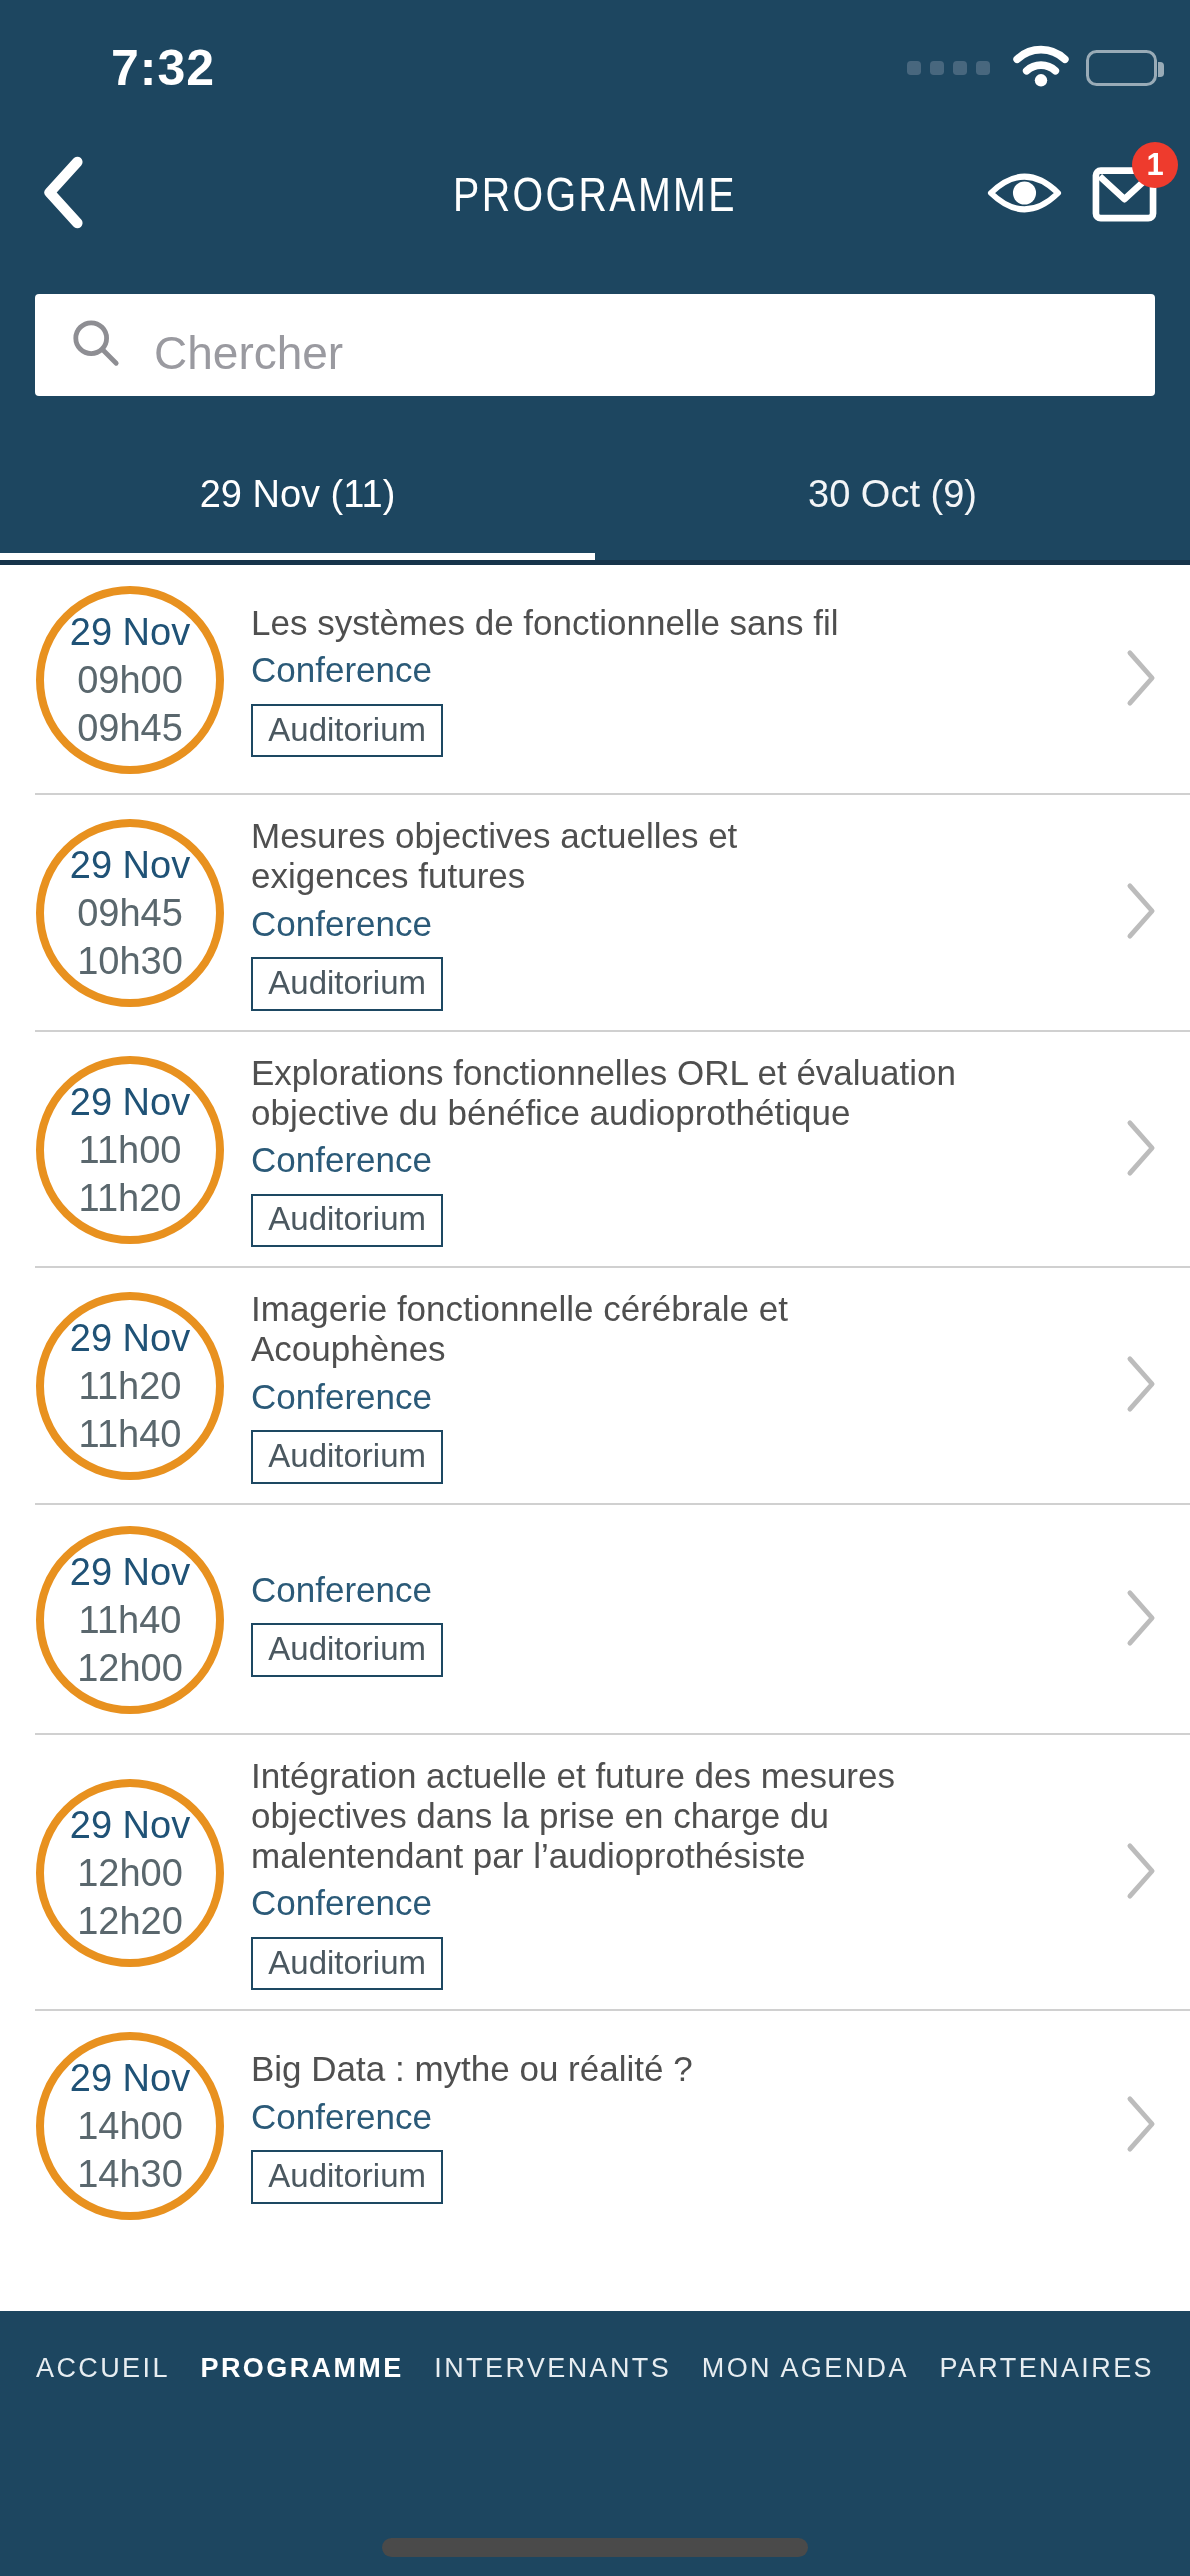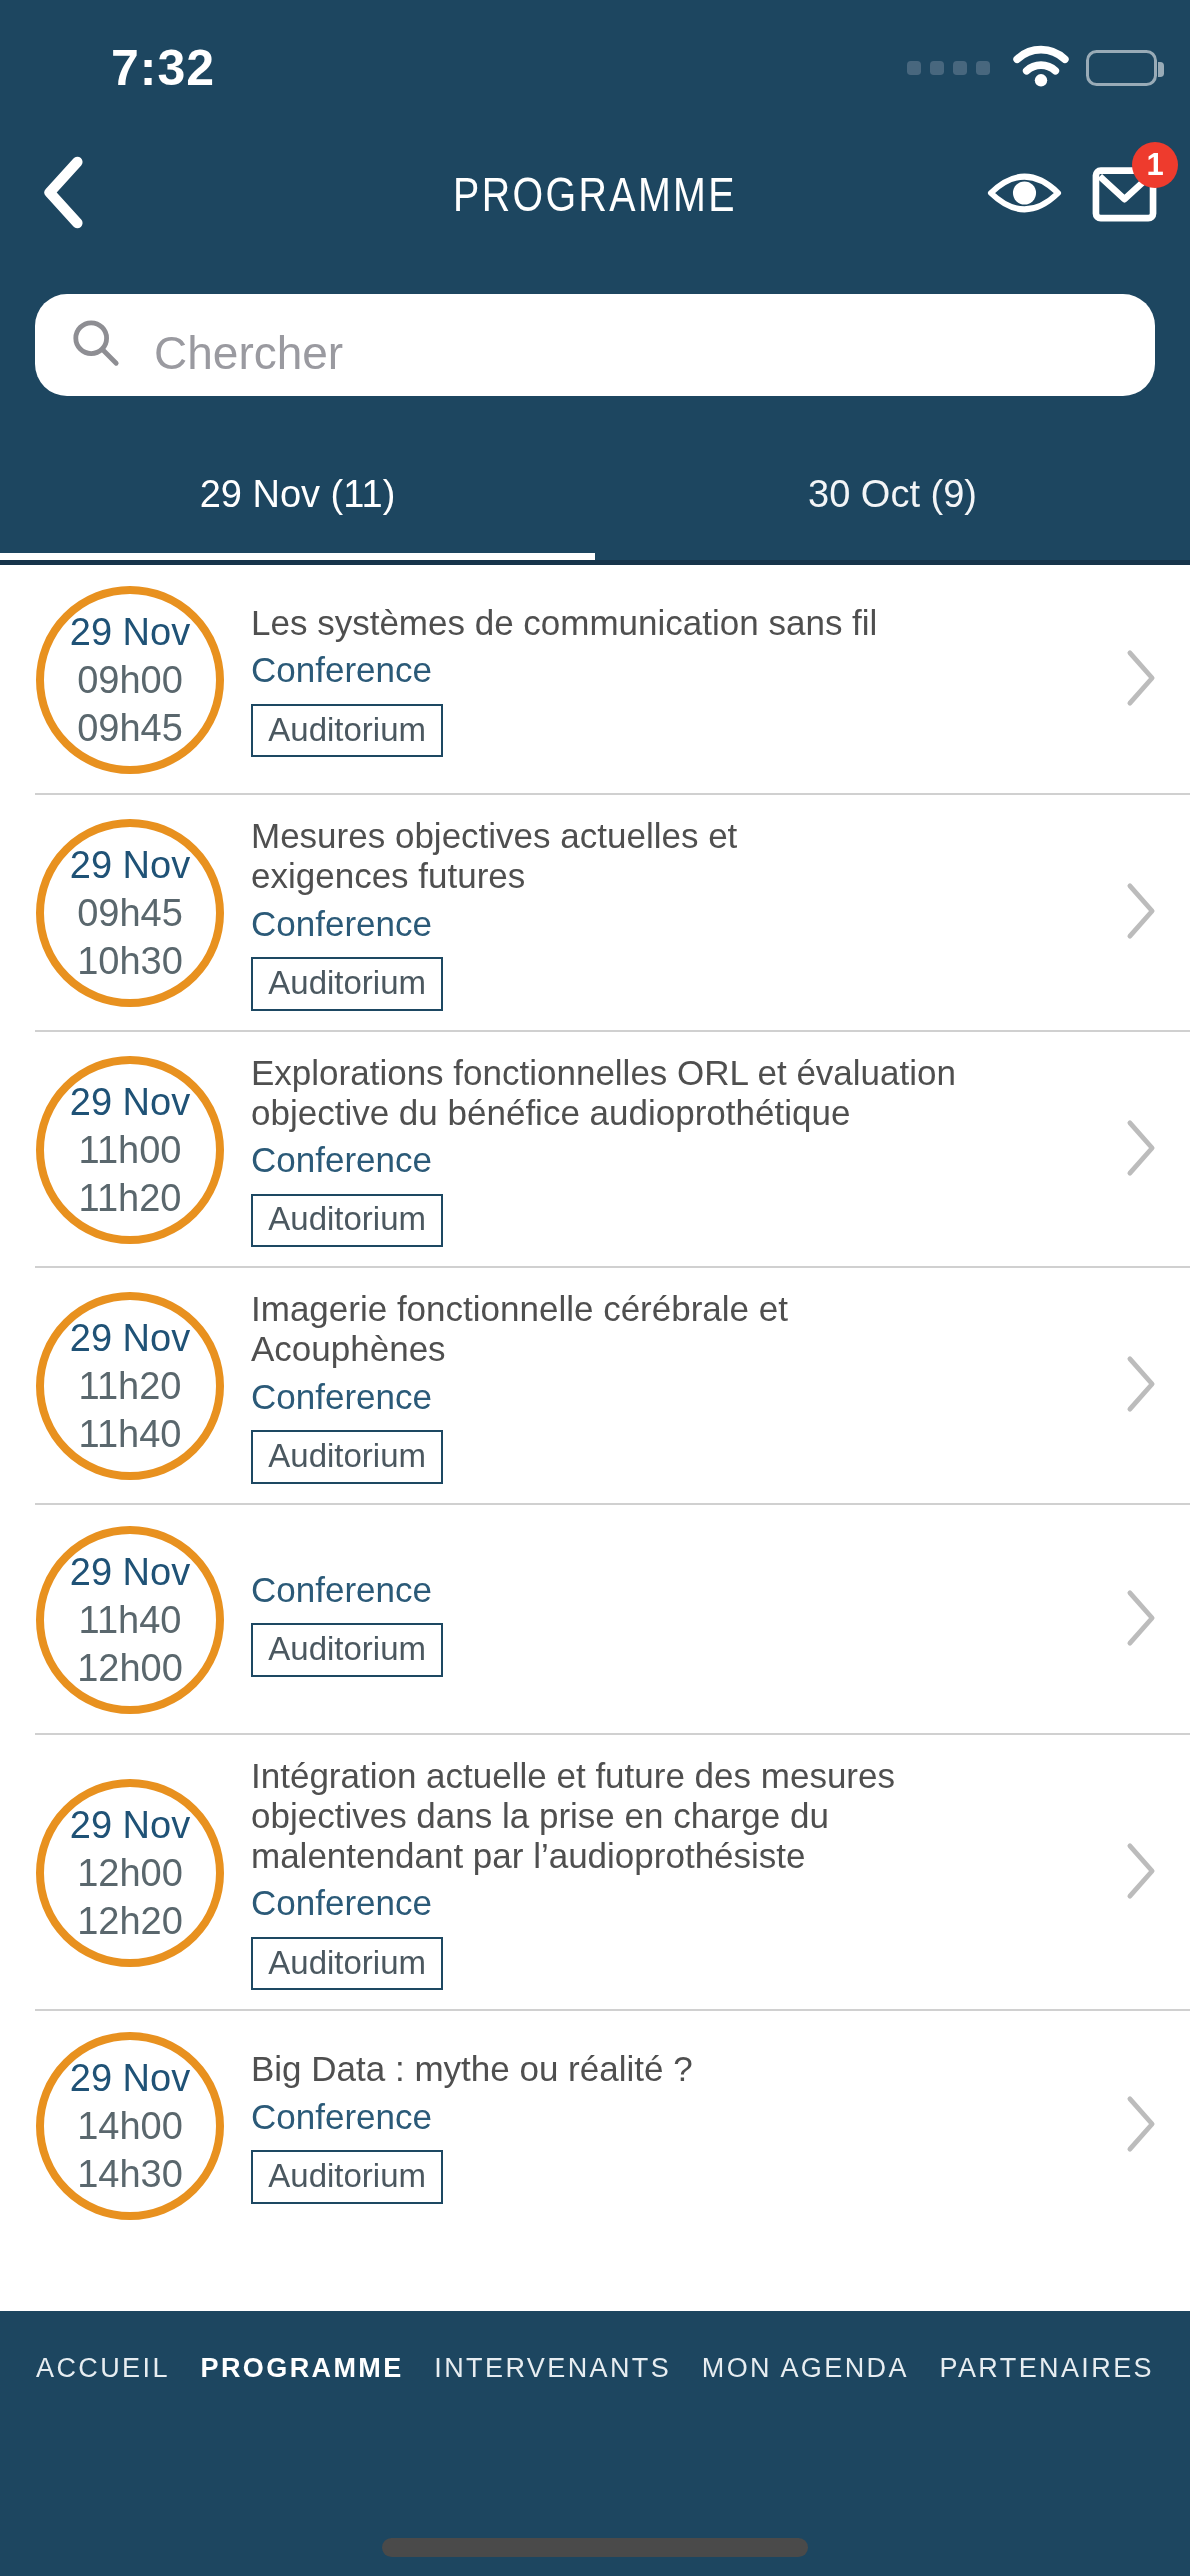--- a/index.html
+++ b/index.html
@@ -21,21 +21,21 @@
   .battery .nub{position:absolute;right:-9.6px;top:8.6px;width:5.8px;height:15.3px;background:rgba(255,255,255,0.55);border-radius:0 3.8px 3.8px 0;}
 
   .nav-bar{position:relative;height:134px;}
   .back-button{position:absolute;left:29px;top:50%;transform:translateY(-50%);width:67px;height:86px;display:flex;align-items:center;justify-content:center;background:none;border:none;padding:0;cursor:pointer;}
   .page-title{position:absolute;left:50%;top:50%;transform:translate(-50%,-50%) scaleX(0.82);color:#ffffff;font-size:48px;font-weight:500;letter-spacing:2.9px;white-space:nowrap;}
   .nav-right{position:absolute;right:33px;top:50%;transform:translateY(-50%);display:flex;align-items:center;gap:29px;}
   .icon-btn{position:relative;background:none;border:none;padding:0;cursor:pointer;display:flex;align-items:center;}
   .mail-badge{position:absolute;top:-21px;right:-21px;min-width:46px;height:46px;border-radius:23px;background:#ee3b2d;color:#fff;font-size:31px;font-weight:bold;display:flex;align-items:center;justify-content:center;}
 
   .search-wrap{position:relative;margin:33px 35px 0;}
-  .search-input{width:100%;height:102px;border:none;border-radius:32px;background:#ffffff;font-size:46px;color:#333;padding:16px 38px 0 119px;outline:none;font-family:inherit;}
+  .search-input{width:100%;height:102px;border:none;border-radius:4px;background:#ffffff;font-size:46px;color:#333;padding:16px 38px 0 119px;outline:none;font-family:inherit;}
   .search-input::placeholder{color:#9a9aa0;}
   .search-icon{position:absolute;left:36px;top:50%;transform:translateY(-50%);}
 
   .tabs{position:absolute;bottom:4.8px;left:0;right:0;display:flex;}
   .tab{flex:1;position:relative;background:none;border:none;color:rgba(255,255,255,0.95);font-size:38px;font-family:inherit;text-align:center;padding:0 8px 44px;cursor:pointer;}
   .tab.active{color:#ffffff;}
   .tab.active::after{content:"";position:absolute;left:0;right:0;bottom:0;height:7.7px;background:#ffffff;}
 
   
   .content{position:absolute;top:565px;bottom:265px;left:0;right:0;background:#ffffff;overflow:hidden;}
@@ -134,21 +134,21 @@
 
   <div class="content">
 
   <div class="event-row">
       <div class="date-circle">
         <span class="date">29 Nov</span>
         <span class="time">09h00</span>
         <span class="time">09h45</span>
       </div>
       <div class="event-text">
-        <div class="event-title">Les systèmes de communication sans fil</div>
+        <div class="event-title">Les systèmes de fonctionnelle sans fil</div>
         <div class="event-type">Conference</div>
         <span class="event-room">Auditorium</span>
       </div>
       <span class="row-chevron">
         <svg width="31" height="58" viewBox="0 0 32 60">
           <polyline points="4,4 27,30 4,56" fill="none" stroke="#bcbcbc" stroke-width="5" stroke-linecap="round" stroke-linejoin="round"></polyline>
         </svg>
       </span>
     </div>
       <div class="event-row">

